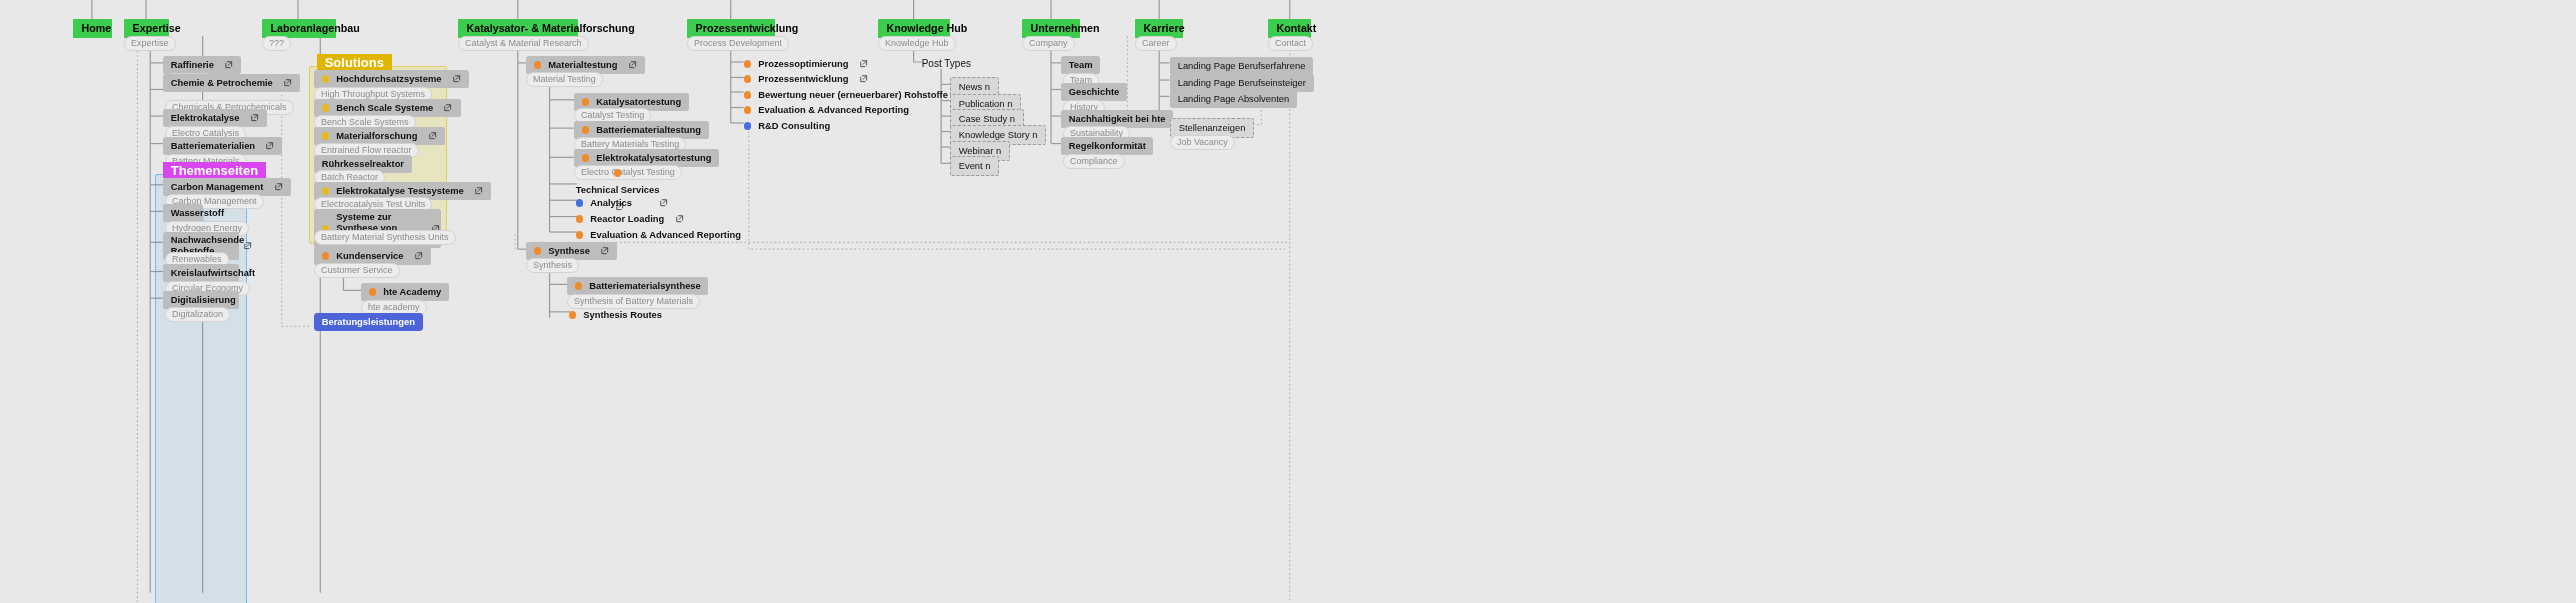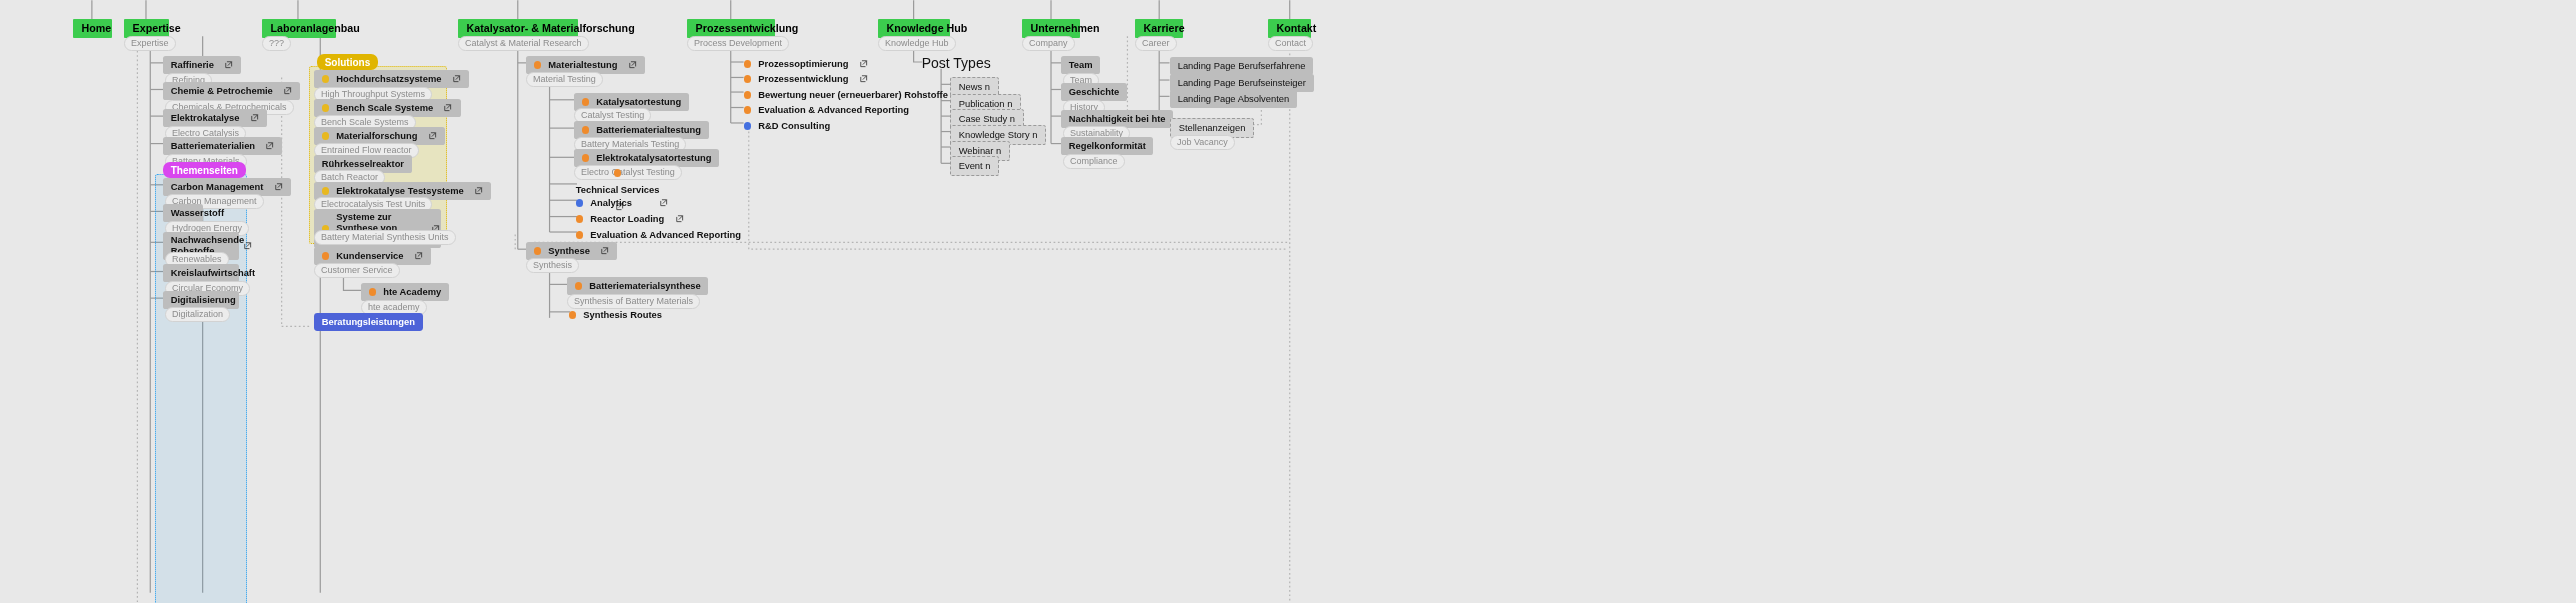--- a/index.html
+++ b/index.html
@@ -43,22 +43,22 @@
   .dot.o{background:#ef8b2c;}
   .dot.b{background:#4470e0;}
 
   .ext{width:9.4px;height:9.4px;flex:0 0 9.4px;margin-left:3.4px;opacity:.85;}
 
   .lbl{display:inline-block;}
   .two{white-space:normal;line-height:10.7px;}
 
   
   .chip{
-    position:absolute;color:#fff;font-size:10px;font-weight:bold;
-    border-radius:7px;padding:2.6px 7.7px;line-height:11px;z-index:4;
+    position:absolute;color:#fff;font-size:13px;font-weight:bold;
+    border-radius:0;padding:2.6px 7.7px;line-height:11px;z-index:4;
   }
   .chip.blue{background:#d946ef;}
   .chip.gold{background:#e0b500;}
 
   
   .region{position:absolute;border-radius:2.6px;z-index:0;}
   .region.blue{border:1.7px dotted #1d9bf0;background:rgba(29,155,240,.10);}
   .region.gold{border:1.7px dotted #e0b500;background:rgba(230,220,110,.32);}
 </style>
 </head>
@@ -223,21 +223,21 @@
   <div class="node pg" style="left:163px;top:56px;">
     <span class="lbl">Raffinerie</span>
     <svg class="ext" viewBox="0 0 16 16">
         <path d="M5 3h8v8" stroke="#222" stroke-width="1.5" fill="none"></path>
         <path d="M13 3 6.5 9.5" stroke="#222" stroke-width="1.5" fill="none"></path>
         <path d="M11 13H3V5" stroke="#222" stroke-width="1.5" fill="none"></path>
       </svg>
   </div>
   <div class="en" style="left:165px;top:73px;">Refining</div>
 
-  <div class="node pg" style="left:163px;top:82px;">
+  <div class="node pg" style="left:163px;top:74px;">
     <span class="lbl">Chemie &amp; Petrochemie</span>
     <svg class="ext" viewBox="0 0 16 16">
         <path d="M5 3h8v8" stroke="#222" stroke-width="1.5" fill="none"></path>
         <path d="M13 3 6.5 9.5" stroke="#222" stroke-width="1.5" fill="none"></path>
         <path d="M11 13H3V5" stroke="#222" stroke-width="1.5" fill="none"></path>
       </svg>
   </div>
   <div class="en" style="left:165px;top:100px;">Chemicals &amp; Petrochemicals</div>
 
   <div class="node pg" style="left:163px;top:109px;">
@@ -489,21 +489,21 @@
   </div>
   <div class="node pg plain" style="left:742px;top:101px;">
     <span class="dot o"></span>
     <span class="lbl">Evaluation &amp; Advanced Reporting</span>
   </div>
   <div class="node pg plain" style="left:742px;top:117px;">
     <span class="dot b"></span>
     <span class="lbl">R&amp;D Consulting</span>
   </div>
 
-  <div class="node pg plain" style="left:920px;top:55px;font-weight:normal;font-size:14px;color:#111;">
+  <div class="node pg plain" style="left:920px;top:55px;font-weight:normal;font-size:10px;color:#111;">
     <span class="lbl">Post Types</span>
   </div>
 
   <div class="node pg dashed" style="left:950px;top:77px;">
     <span class="lbl">News n</span>
   </div>
   <div class="node pg dashed" style="left:950px;top:94px;">
     <span class="lbl">Publication n</span>
   </div>
   <div class="node pg dashed" style="left:950px;top:109px;">

